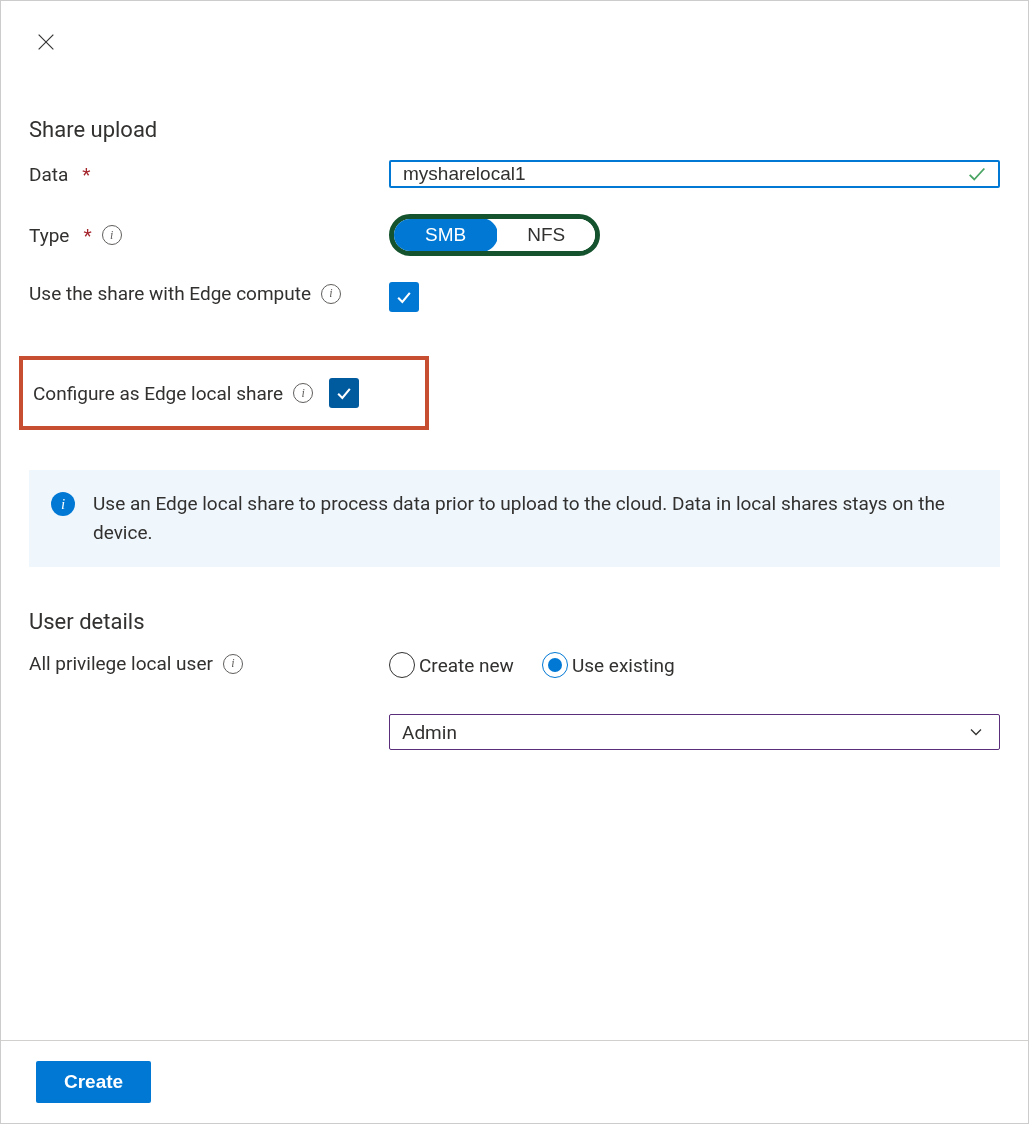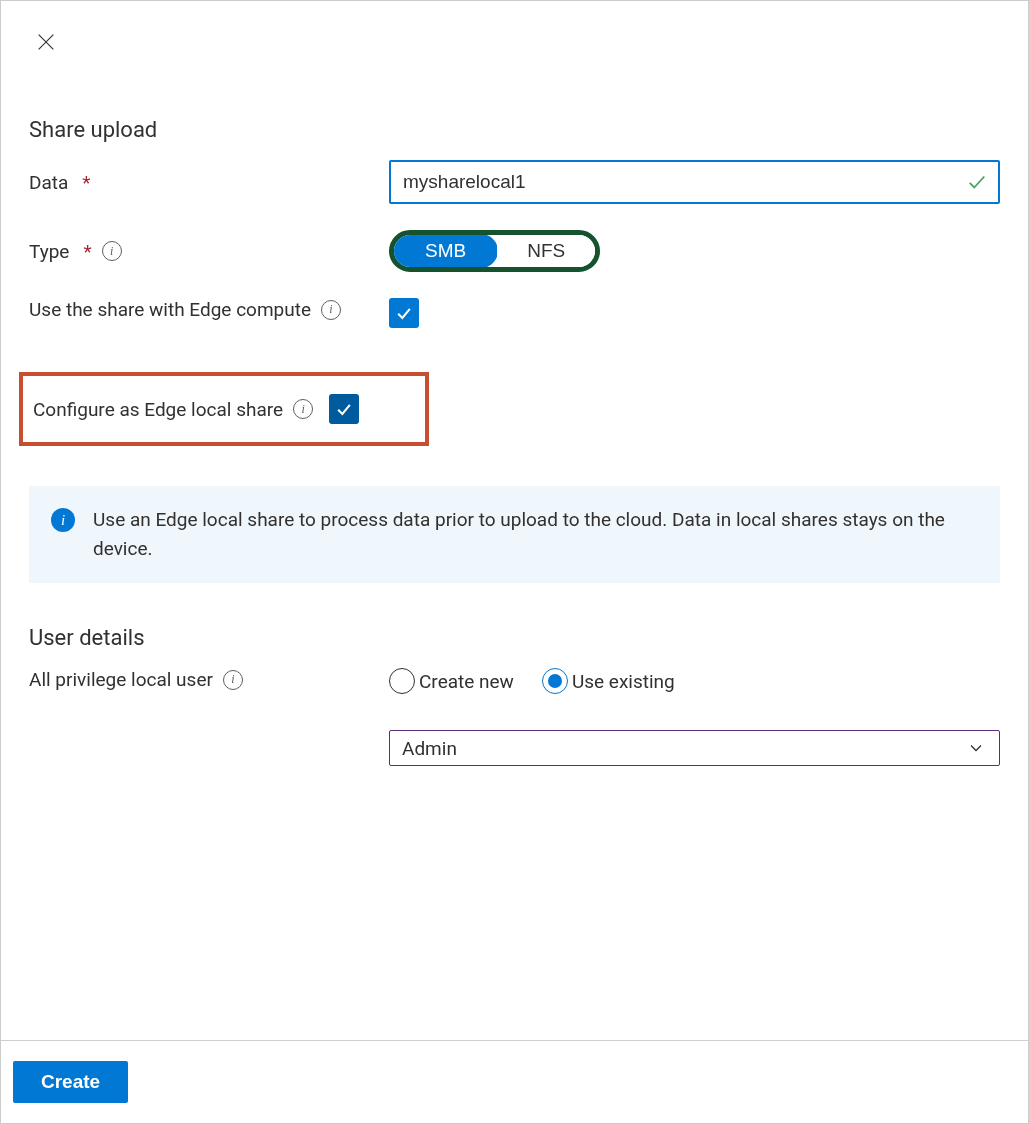--- a/index.html
+++ b/index.html
@@ -66,21 +66,21 @@
     display:flex;
     align-items:center;
     gap:10px;
     flex-wrap:wrap;
   }
   .label-col .req { color:#a4262c; margin-left:4px; }
   .field-col { flex:1 1 auto; }
 
   .text-input {
     width:100%;
-    height:44px;
+    height:28px;
     border:2px solid #0078d4;
     border-radius:2px;
     font-size:19px;
     padding:0 44px 0 12px;
     outline:none;
     color:#323130;
   }
   .input-wrap { position:relative; }
   .input-check {
     position:absolute;
@@ -228,21 +228,21 @@
     top:50%;
     transform:translateY(-50%);
     width:20px;height:20px;
     stroke:#323130;
     stroke-width:1.5;
     fill:none;
   }
 
   .footer {
     border-top:1px solid #d2d0ce;
-    padding:20px 12px;
+    padding:20px 35px;
   }
   .primary-btn {
     background:#0078d4;
     color:#fff;
     border:none;
     font-size:19px;
     font-weight:600;
     padding:10px 28px;
     border-radius:2px;
     cursor:pointer;

